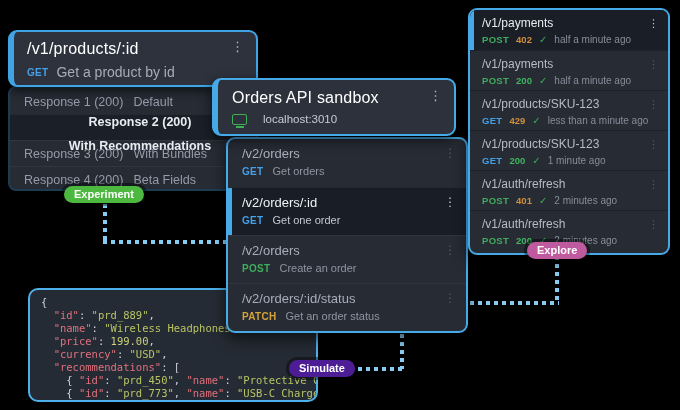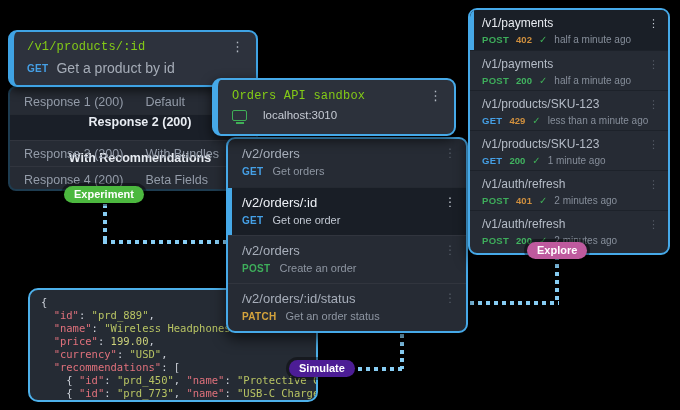--- a/index.html
+++ b/index.html
@@ -17,31 +17,31 @@
   #sim-h{left:350px;top:367px;width:54px;}
   #sim-v{left:400px;top:334px;height:35px;}
   #xpl-v{left:555px;top:256px;height:48px;}
   #xpl-h{left:470px;top:301px;width:89px;}
 
   
   #product-header{left:8px;top:30px;width:250px;height:57px;z-index:5;
       background:#2d323d;border:2px solid #3fa3e4;border-left:6px solid #3fa3e4;
       padding:8px 12px 0 13px;box-shadow:0 4px 10px rgba(0,0,0,.6);}
   .hdr-row{display:flex;justify-content:space-between;align-items:flex-start;}
-  .hdr-title{font-size:12px;color:#84cc16;letter-spacing:.2px;font-family:Liberation Mono, monospace;}
+  .hdr-title{font-size:16px;color:#ffffff;letter-spacing:.2px;}
   .kebab{color:#b4bac4;font-size:13px;line-height:13px;cursor:pointer;}
   .hdr-sub{margin-top:6px;display:flex;align-items:center;gap:8px;white-space:nowrap;}
   .method{font-weight:bold;font-size:10px;letter-spacing:.3px;}
   .m-get{color:#45a0e6;} .m-post{color:#3eae5b;} .m-patch{color:#d4a33c;}
   .hdr-desc{font-size:14px;color:#a6adb8;}
 
   #product-list{left:8px;top:86px;width:250px;height:105px;z-index:1;
       background:#262b34;border:2px solid #1e3c50;border-radius:8px;overflow:hidden;
       padding-top:1px;}
-  .resp-row{height:25px;display:flex;align-items:center;gap:22px;padding-left:14px;
+  .resp-row{height:25px;display:flex;align-items:center;gap:10px;padding-left:14px;
       font-size:12.5px;color:#949ca9;white-space:nowrap;}
   .resp-row + .resp-row{border-top:1px solid rgba(255,255,255,.05);}
   .resp-row.selected{background:#1a1f28;color:#e9edf3;font-weight:bold;flex-direction:column;}
 
   
   #orders-header{left:212px;top:78px;width:244px;height:58px;z-index:6;
       background:#2c313b;border:2px solid #46a9e8;border-left:6px solid #46a9e8;
       padding:9px 12px 0 14px;box-shadow:0 4px 12px rgba(0,0,0,.65);}
   .host-row{margin-top:6px;display:flex;align-items:center;gap:16px;}
   .monitor{display:inline-block;width:13px;height:9px;border:1.5px solid #3fae57;

